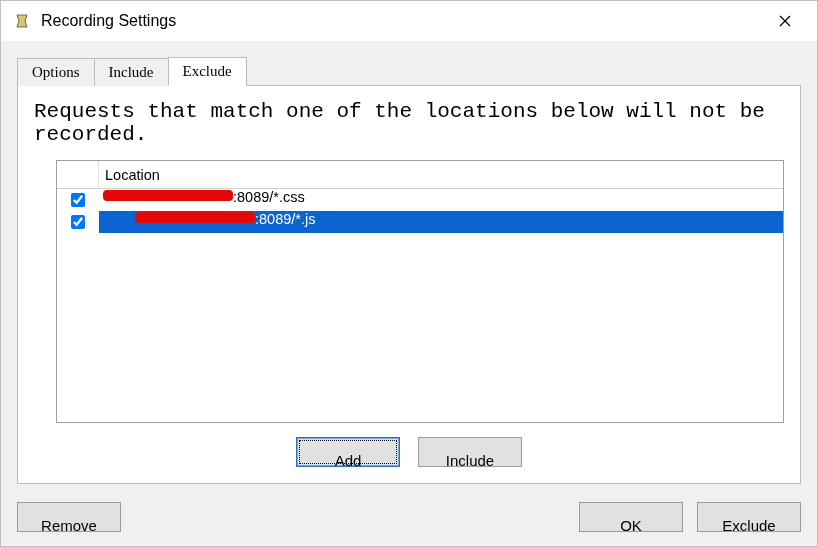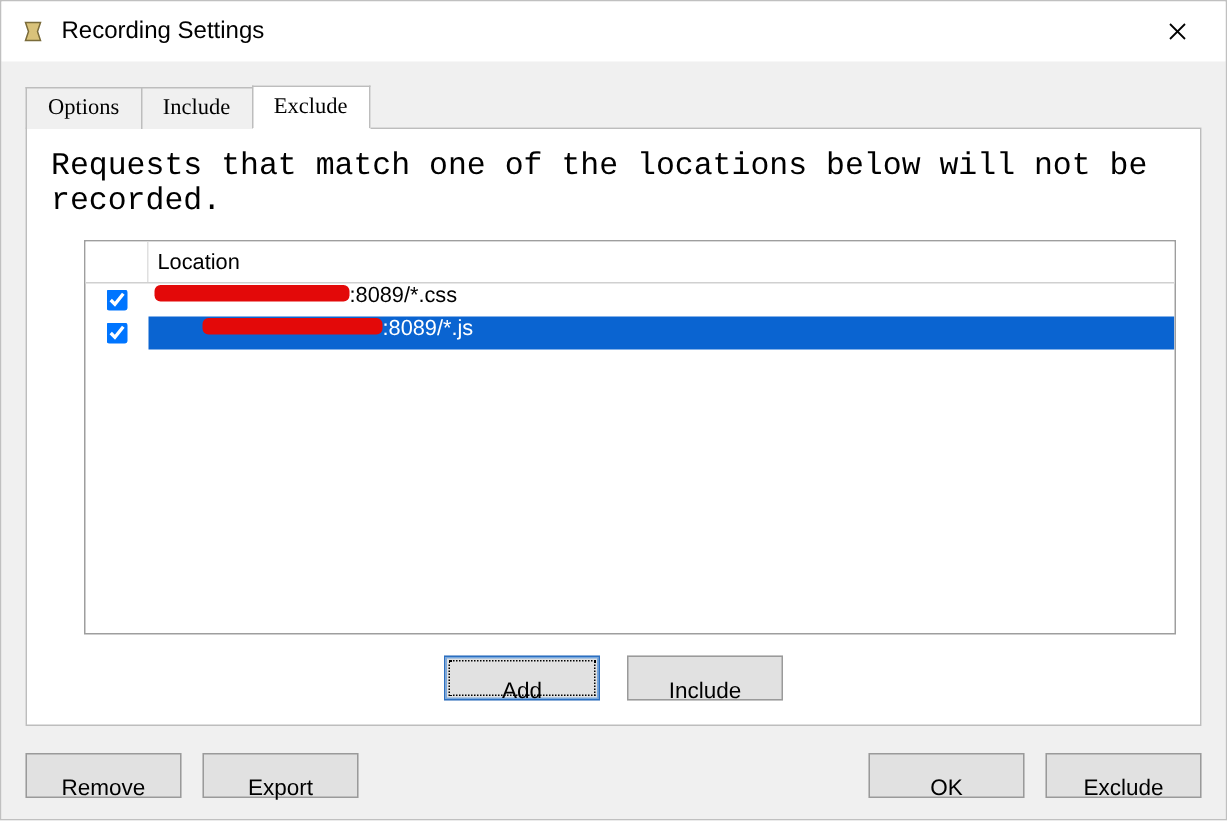--- a/index.html
+++ b/index.html
@@ -262,20 +262,19 @@
 
       <div class="panel-buttons">
         <button class="win focused">Add</button>
         <button class="win">Include</button>
       </div>
 
     </div>
 
     <div class="bottom-bar">
       <button class="win">Remove</button>
-      <button class="win">Export</button>
       <span class="spacer"></span>
       <button class="win">OK</button>
       <button class="win">Exclude</button>
     </div>
 
   </div>
 </div>
 
 </body></html>

